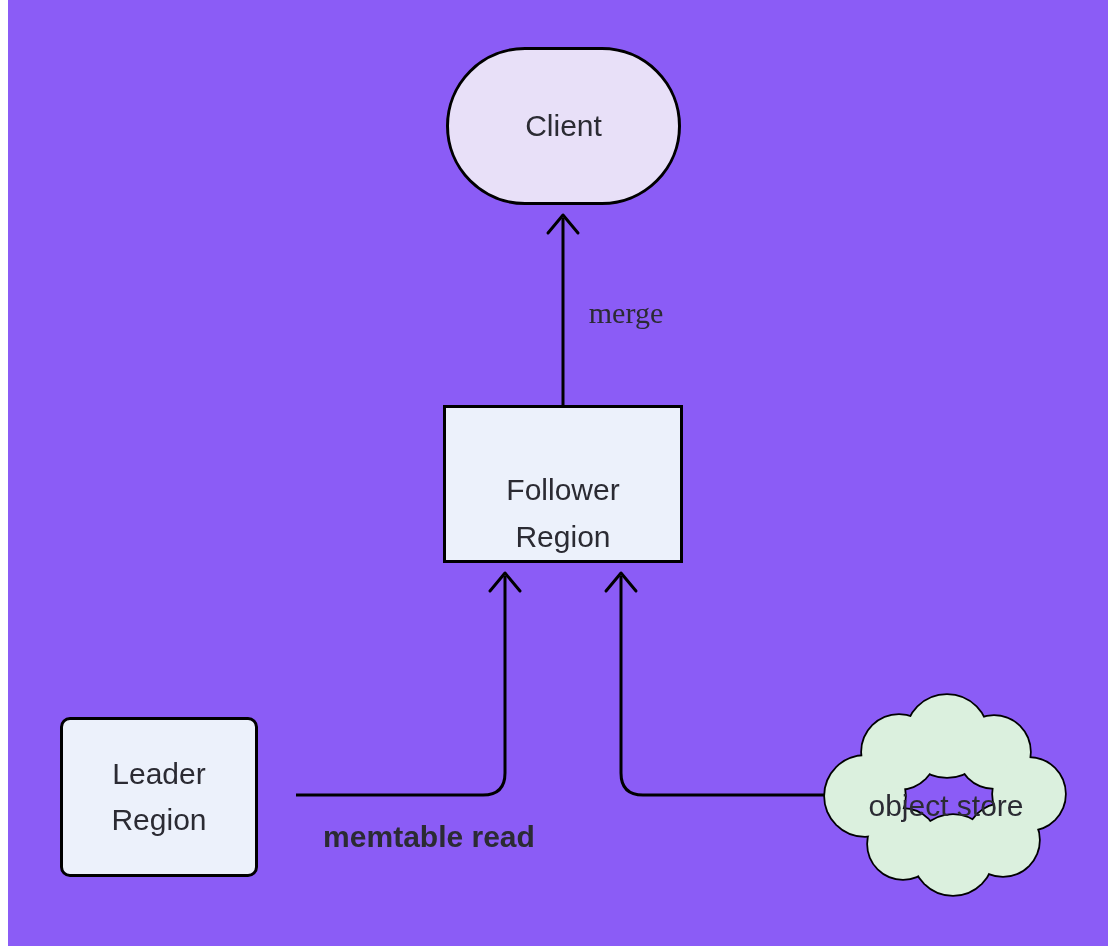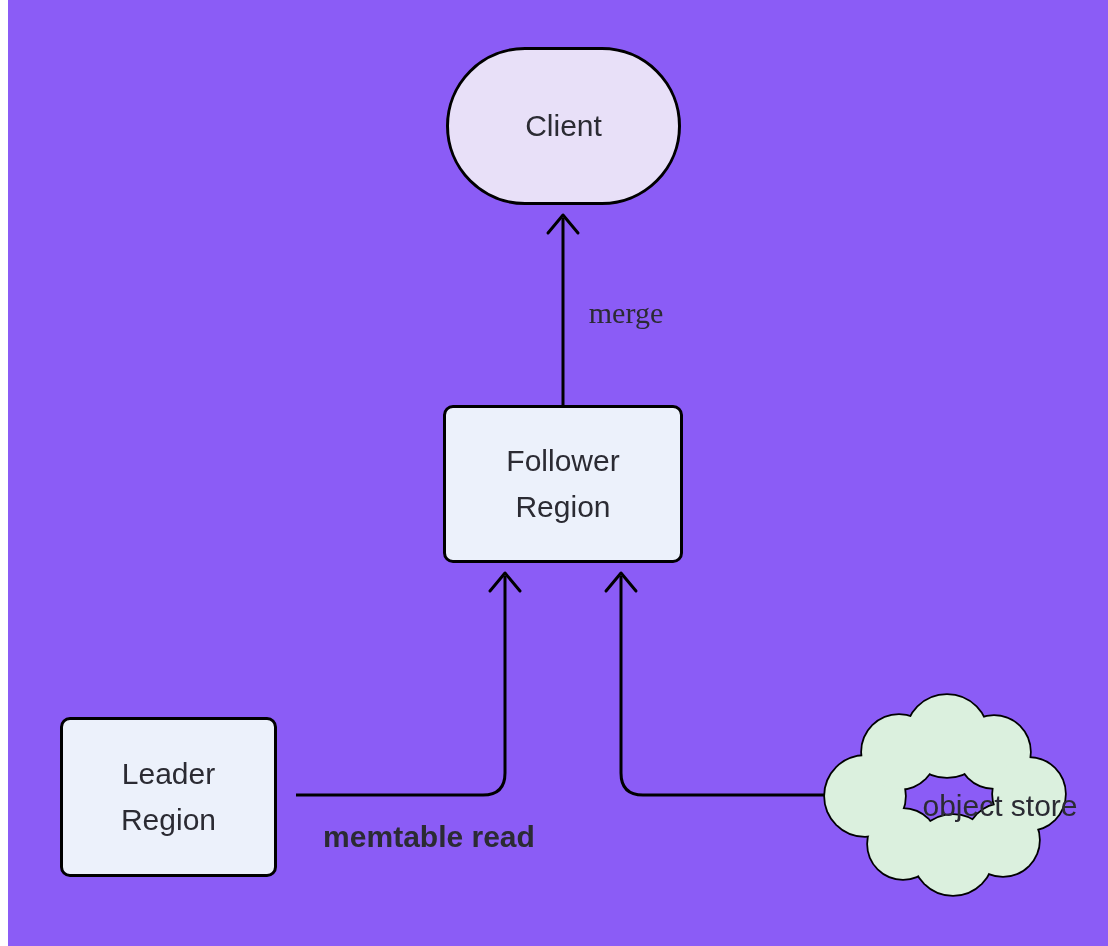--- a/index.html
+++ b/index.html
@@ -32,35 +32,35 @@
     align-items: center;
     justify-content: center;
     text-align: center;
     box-sizing: border-box;
     border: 3px solid #000000;
     font-size: 30px;
     line-height: 1.55;
     color: #2b2b33;
   }
   .node-client   { left: 438px; top: 47px;  width: 235px; height: 158px; border-radius: 79px; }
-  .node-follower { left: 435px; top: 405px; width: 240px; height: 158px; border-radius: 10px; }
-  .node-leader   { left: 52px;  top: 717px; width: 217px; height: 160px; border-radius: 10px; }
+  .node-follower { left: 435px; top: 405px; width: 240px; height: 158px; border-radius: 0; align-items: flex-end; }
+  .node-leader   { left: 52px;  top: 717px; width: 198px; height: 160px; border-radius: 10px; }
   .node-label { max-width: 160px; }
   .label {
     position: absolute;
     transform: translate(-50%, -50%);
     font-size: 30px;
     line-height: 1.2;
     color: #2b2b33;
     white-space: nowrap;
   }
   .label-merge    { left: 618px; top: 313px; font-family: Liberation Serif, serif; }
   .label-memtable { left: 421px; top: 837px; }
   .label-sst      { left: 699px; top: 837px; }
-  .label-cloud    { left: 992px; top: 806px; }
+  .label-cloud    { left: 938px; top: 806px; }
 </style>
 </head>
 <body>
 
 <div class="canvas">
 
   <svg class="layer" width="1108" height="946" viewBox="0 0 1108 946">
 
     <g class="edge" stroke="#000000">
       <path d="M 555 405 L 555 218"></path>

